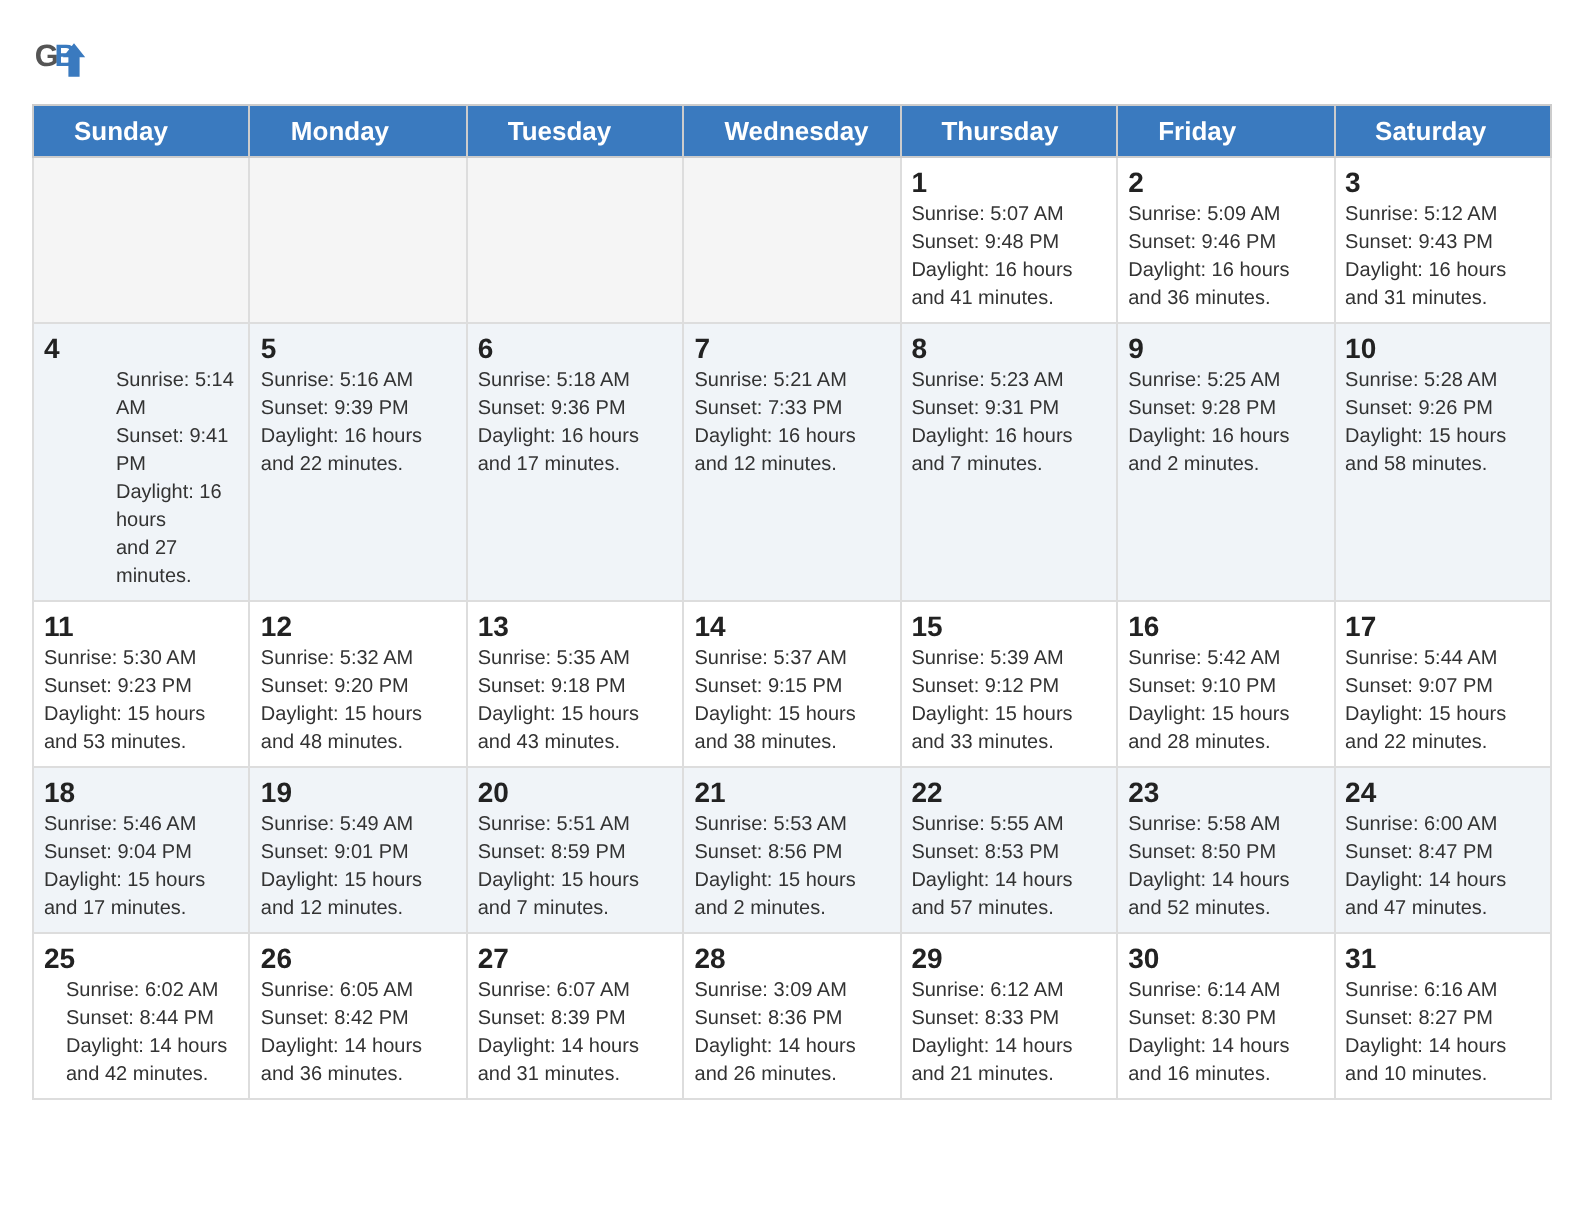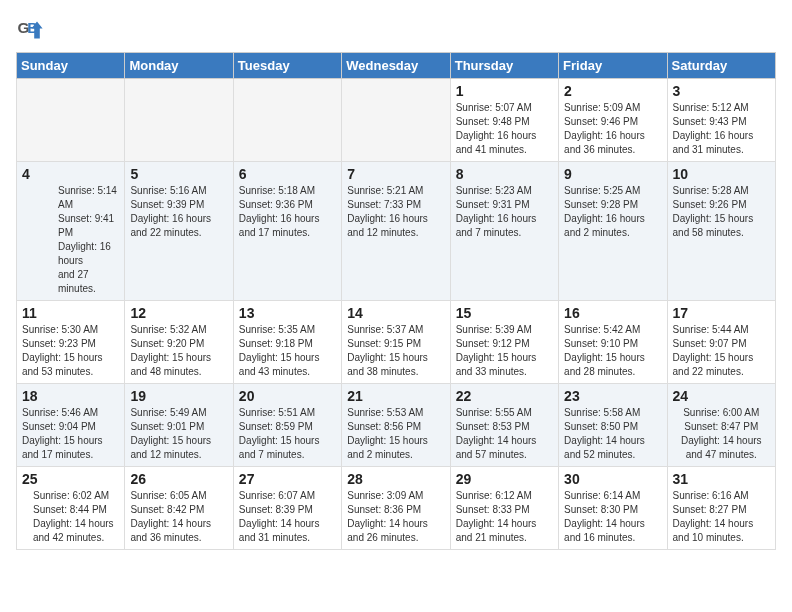--- a/index.html
+++ b/index.html
@@ -49,21 +49,21 @@
     table {
       width: 100%;
       border-collapse: collapse;
       table-layout: fixed;
     }
     thead tr th {
       background: #3a7abf;
       color: white;
       font-size: 13px;
       font-weight: bold;
-      padding: 5px 4px;
+      padding: 5px 20px;
       text-align: left;
       border: 1px solid #ccc;
     }
     tbody tr td {
       vertical-align: top;
       padding: 4px 5px;
       font-size: 10px;
       color: #333;
       border: 1px solid #ddd;
       height: 75px;
@@ -289,21 +289,21 @@
         </td>
         <td>
           <span class="day-number">23</span>
           <div class="day-info" style="white-space: pre-line;">Sunrise: 5:58 AM
 Sunset: 8:50 PM
 Daylight: 14 hours
 and 52 minutes.</div>
         </td>
         <td>
           <span class="day-number">24</span>
-          <div class="day-info" style="white-space: pre-line; text-align: center;">Sunrise: 6:00 AM
+          <div class="day-info" style="white-space: pre-line;">Sunrise: 6:00 AM
 Sunset: 8:47 PM
 Daylight: 14 hours
 and 47 minutes.</div>
         </td>
       </tr>
       <tr>
         <td>
           <span class="day-number">25</span>
           <div class="day-info" style="white-space: pre-line; margin-left: 11px;">Sunrise: 6:02 AM
 Sunset: 8:44 PM

